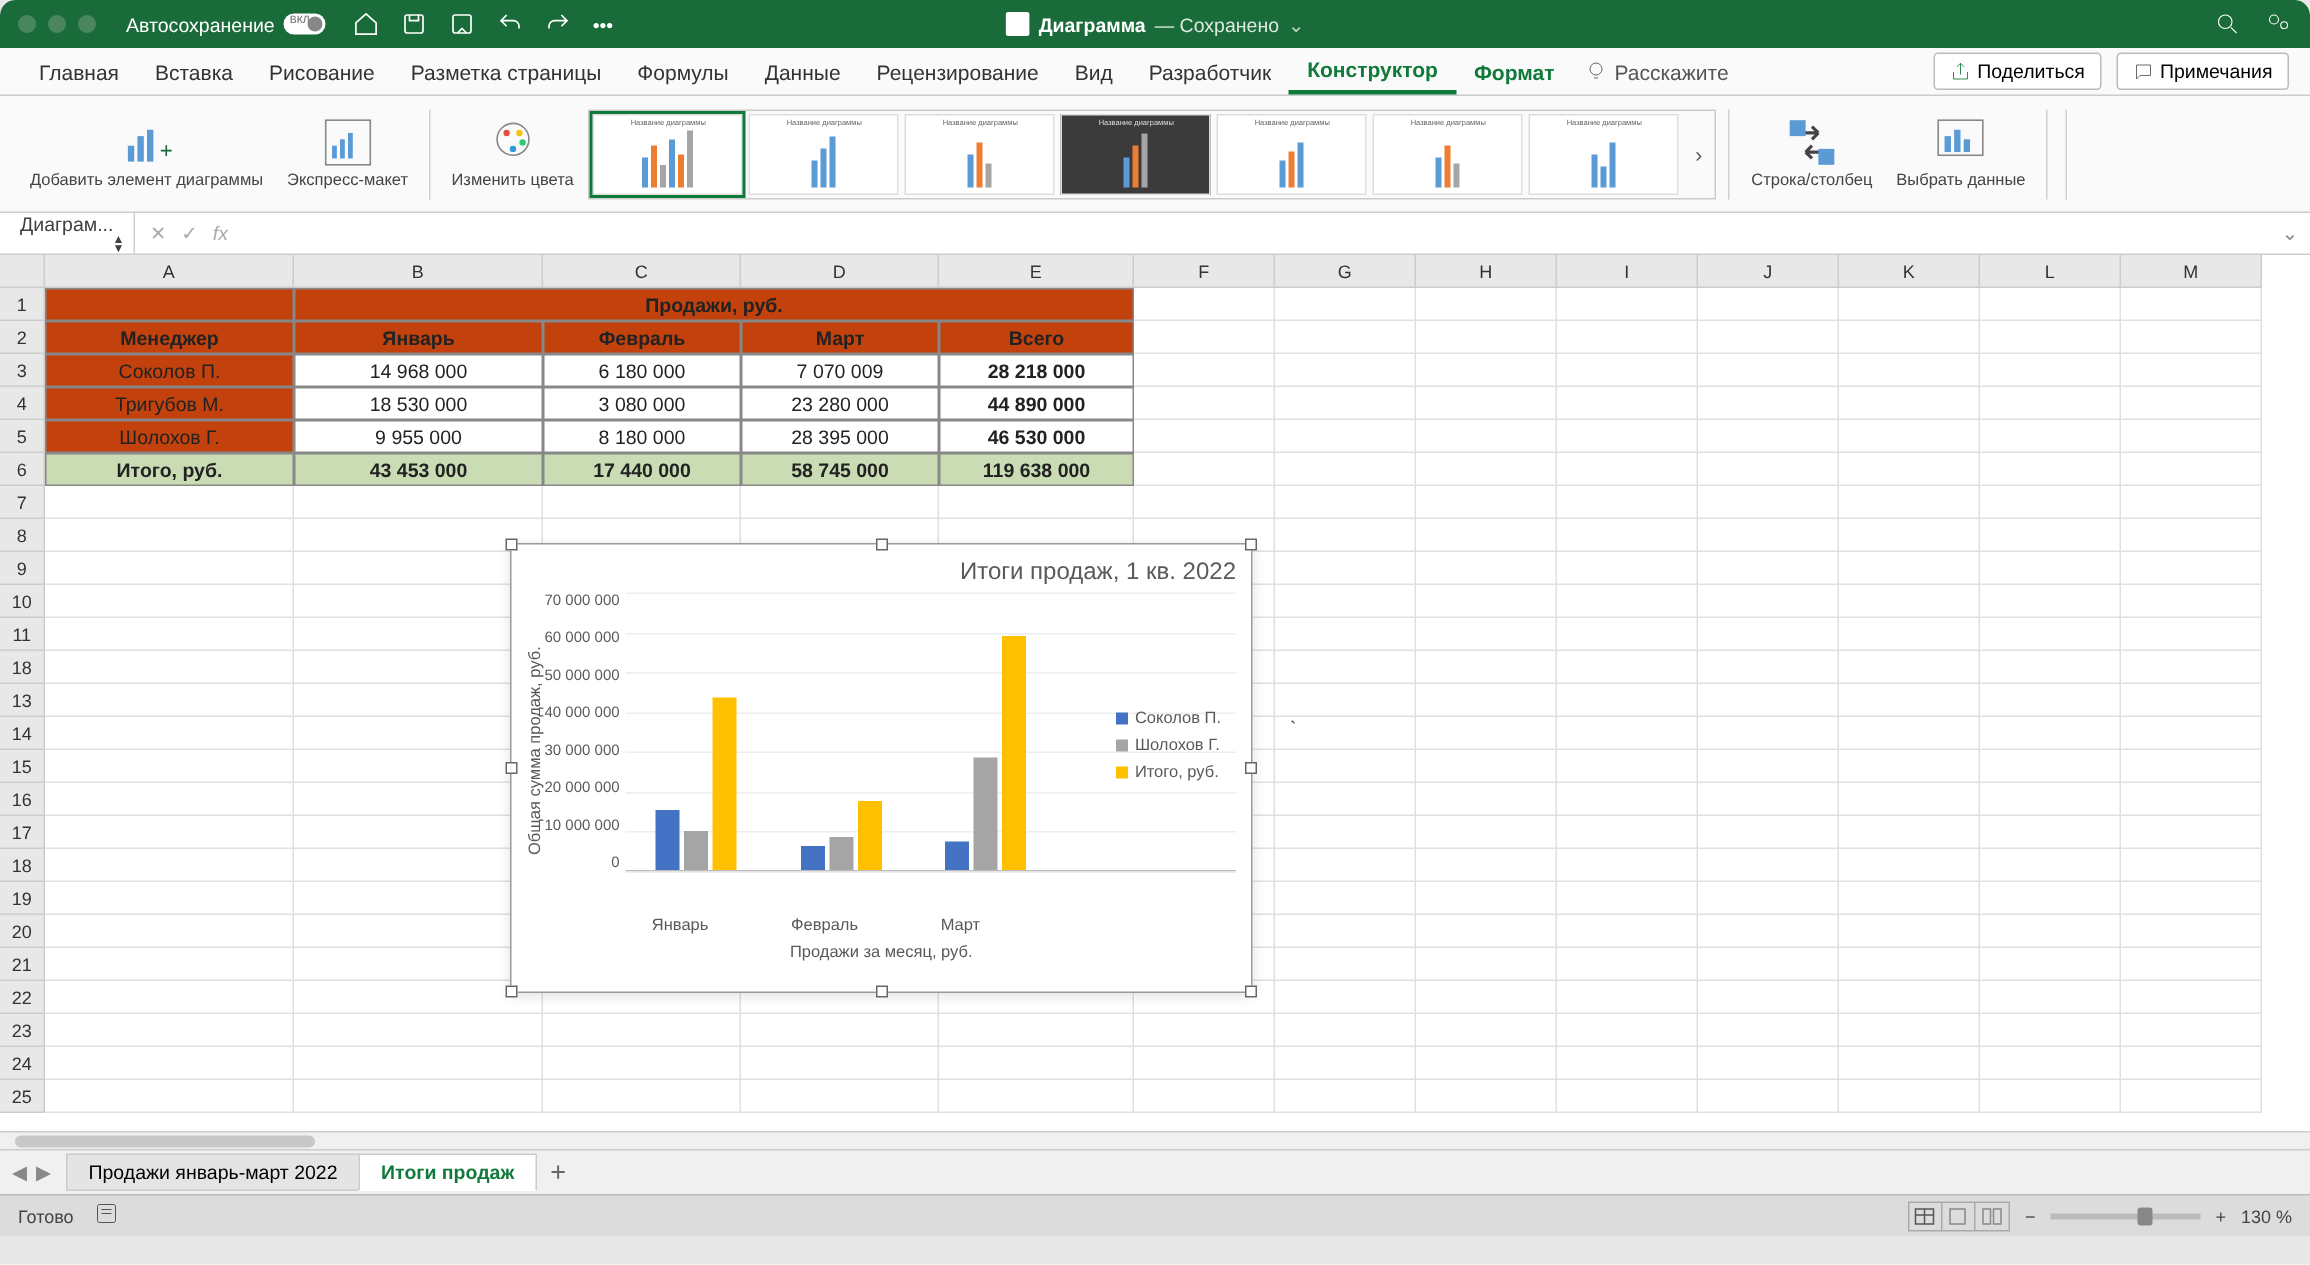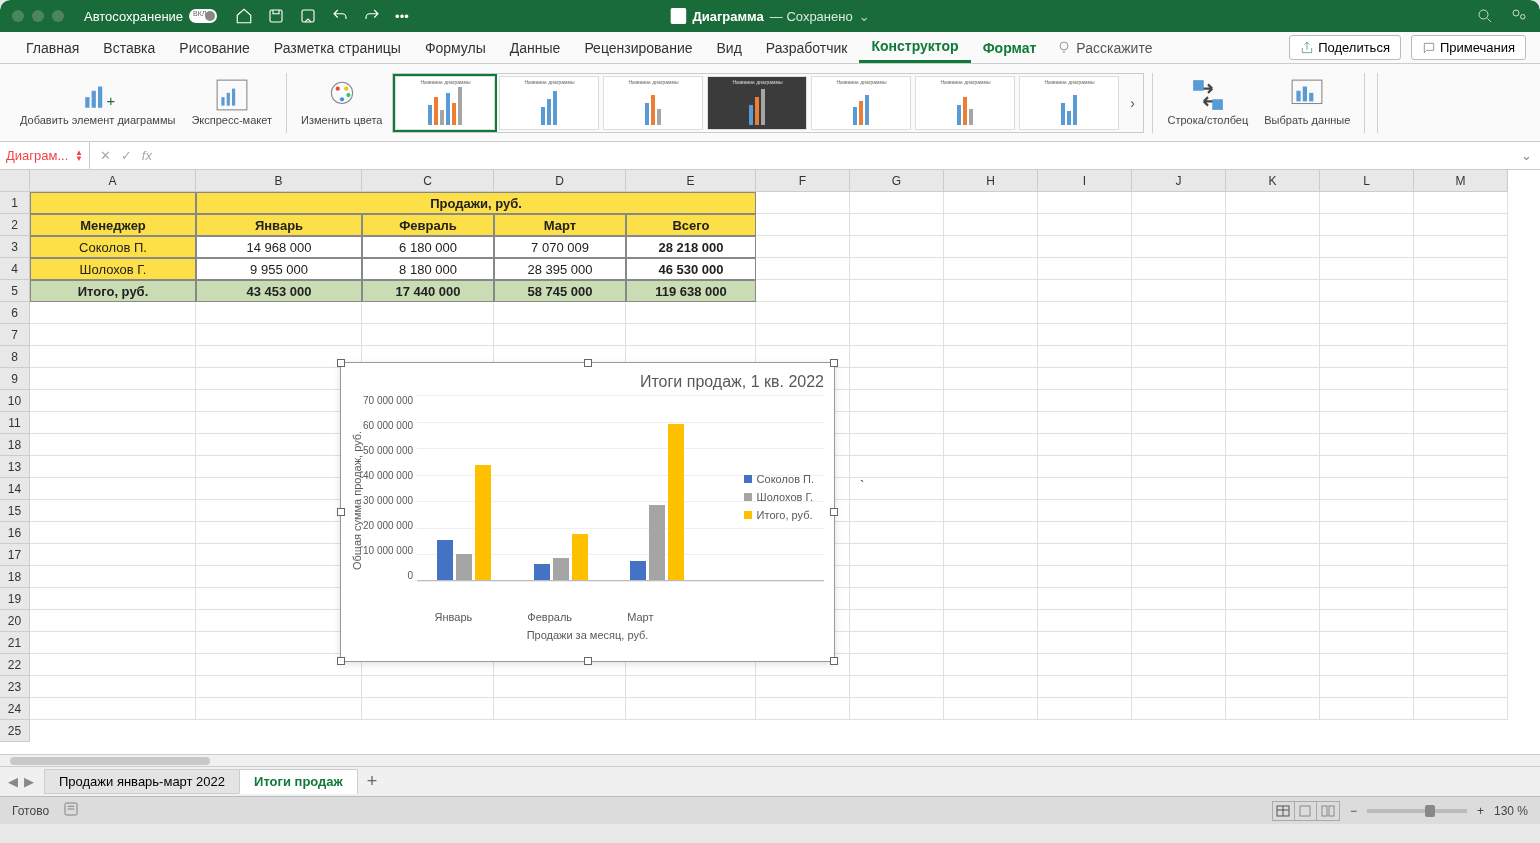--- a/index.html
+++ b/index.html
@@ -34,39 +34,39 @@
 .divider { width: 1px; background: #d0d0d0; height: 60px; margin: 0 4px; }
 .styles-gallery { display: flex; gap: 4px; align-items: center; border: 1px solid #ccc; padding: 2px; }
 .style-thumb { width: 100px; height: 54px; border: 1px solid #ddd; background: #fff; position: relative; display: flex; align-items: flex-end; justify-content: center; padding: 4px; gap: 2px; }
 .style-thumb.sel { outline: 2px solid #0f7a3a; }
 .style-thumb .bar { width: 4px; background: #5b9bd5; }
 .style-thumb .t { position: absolute; top: 2px; font-size: 5px; color: #666; }
 .gallery-more { width: 18px; text-align: center; font-size: 14px; color: #555; }
 
 
 .formula-bar { height: 28px; background: #fff; border-bottom: 1px solid #ccc; display: flex; align-items: center; font-size: 13px; }
-.name-box { width: 90px; padding: 0 6px; border-right: 1px solid #ccc; color: #ef4444; display: flex; align-items: center; height: 100%; }
+.name-box { width: 90px; padding: 0 6px; border-right: 1px solid #ccc; color: #404040; display: flex; align-items: center; height: 100%; flex-direction: column; }
 .name-box .updown { margin-left: auto; font-size: 8px; display: flex; flex-direction: column; line-height: 0.7; }
 .fx-icons { display: flex; gap: 10px; padding: 0 10px; color: #aaa; align-items: center; }
 .fx-input { flex: 1; padding: 0 6px; color: #333; }
 .fx-expand { padding: 0 8px; color: #888; }
 
 
 .grid-area { position: relative; background: #fff; height: 584px; overflow: hidden; }
 .corner { position: absolute; left: 0; top: 0; width: 30px; height: 22px; background: #e8e8e8; border-right: 1px solid #ccc; border-bottom: 1px solid #ccc; }
 .col-headers { position: absolute; left: 30px; top: 0; display: flex; height: 22px; }
 .col-headers div { border-right: 1px solid #ccc; border-bottom: 1px solid #ccc; background: #e8e8e8; text-align: center; font-size: 12px; line-height: 22px; color: #333; }
 .row-headers { position: absolute; left: 0; top: 22px; width: 30px; }
 .row-headers div { height: 22px; border-bottom: 1px solid #ccc; border-right: 1px solid #ccc; background: #e8e8e8; text-align: center; font-size: 12px; line-height: 22px; color: #333; }
 .cells { position: absolute; left: 30px; top: 22px; }
 .row { display: flex; height: 22px; }
 .cell { border-right: 1px solid #e0e0e0; border-bottom: 1px solid #e0e0e0; font-size: 13px; display: flex; align-items: center; justify-content: center; color: #222; }
 
 
-.tblhdr { background: #fde047; font-weight: 600; border: 1px solid #888 !important; }
+.tblhdr { background: #c2410c; font-weight: 600; border: 1px solid #888 !important; }
 .tblcell { background: #fff; border: 1px solid #888 !important; }
 .tblbold { font-weight: 700; }
 .tbltot { background: #c9dcb4; font-weight: 700; border: 1px solid #888 !important; }
 
 
 .chart-obj { position: absolute; border: 1px solid #999; background: #fff; box-shadow: 0 2px 8px rgba(0,0,0,0.12); }
 .handle { position: absolute; width: 8px; height: 8px; background: #fff; border: 1px solid #666; }
 .handle.tl { left: -4px; top: -4px; } .handle.tr { right: -4px; top: -4px; }
 .handle.bl { left: -4px; bottom: -4px; } .handle.br { right: -4px; bottom: -4px; }
 .handle.tm { left: 50%; top: -4px; margin-left: -4px; } .handle.bm { left: 50%; bottom: -4px; margin-left: -4px; }
@@ -384,20 +384,35 @@
         <div class="cell" style="width: 94px;"></div>
         <div class="cell" style="width: 94px;"></div>
         <div class="cell" style="width: 94px;"></div>
       </div>
       <div class="row">
         <div class="cell tblhdr" style="width: 166px; font-weight: 400;">Соколов П.</div>
         <div class="cell tblcell" style="width: 166px;">14 968 000</div>
         <div class="cell tblcell" style="width: 132px;">6 180 000</div>
         <div class="cell tblcell" style="width: 132px;">7 070 009</div>
         <div class="cell tblcell tblbold" style="width: 130px;">28 218 000</div>
+        <div class="cell" style="width: 94px;"></div>
+        <div class="cell" style="width: 94px;"></div>
+        <div class="cell" style="width: 94px;"></div>
+        <div class="cell" style="width: 94px;"></div>
+        <div class="cell" style="width: 94px;"></div>
+        <div class="cell" style="width: 94px;"></div>
+        <div class="cell" style="width: 94px;"></div>
+        <div class="cell" style="width: 94px;"></div>
+      </div>
+      <div class="row">
+        <div class="cell tblhdr" style="width: 166px; font-weight: 400;">Тригубов М.</div>
+        <div class="cell tblcell" style="width: 166px;">18 530 000</div>
+        <div class="cell tblcell" style="width: 132px;">3 080 000</div>
+        <div class="cell tblcell" style="width: 132px;">23 280 000</div>
+        <div class="cell tblcell tblbold" style="width: 130px;">44 890 000</div>
         <div class="cell" style="width: 94px;"></div>
         <div class="cell" style="width: 94px;"></div>
         <div class="cell" style="width: 94px;"></div>
         <div class="cell" style="width: 94px;"></div>
         <div class="cell" style="width: 94px;"></div>
         <div class="cell" style="width: 94px;"></div>
         <div class="cell" style="width: 94px;"></div>
         <div class="cell" style="width: 94px;"></div>
       </div>
       <div class="row">

